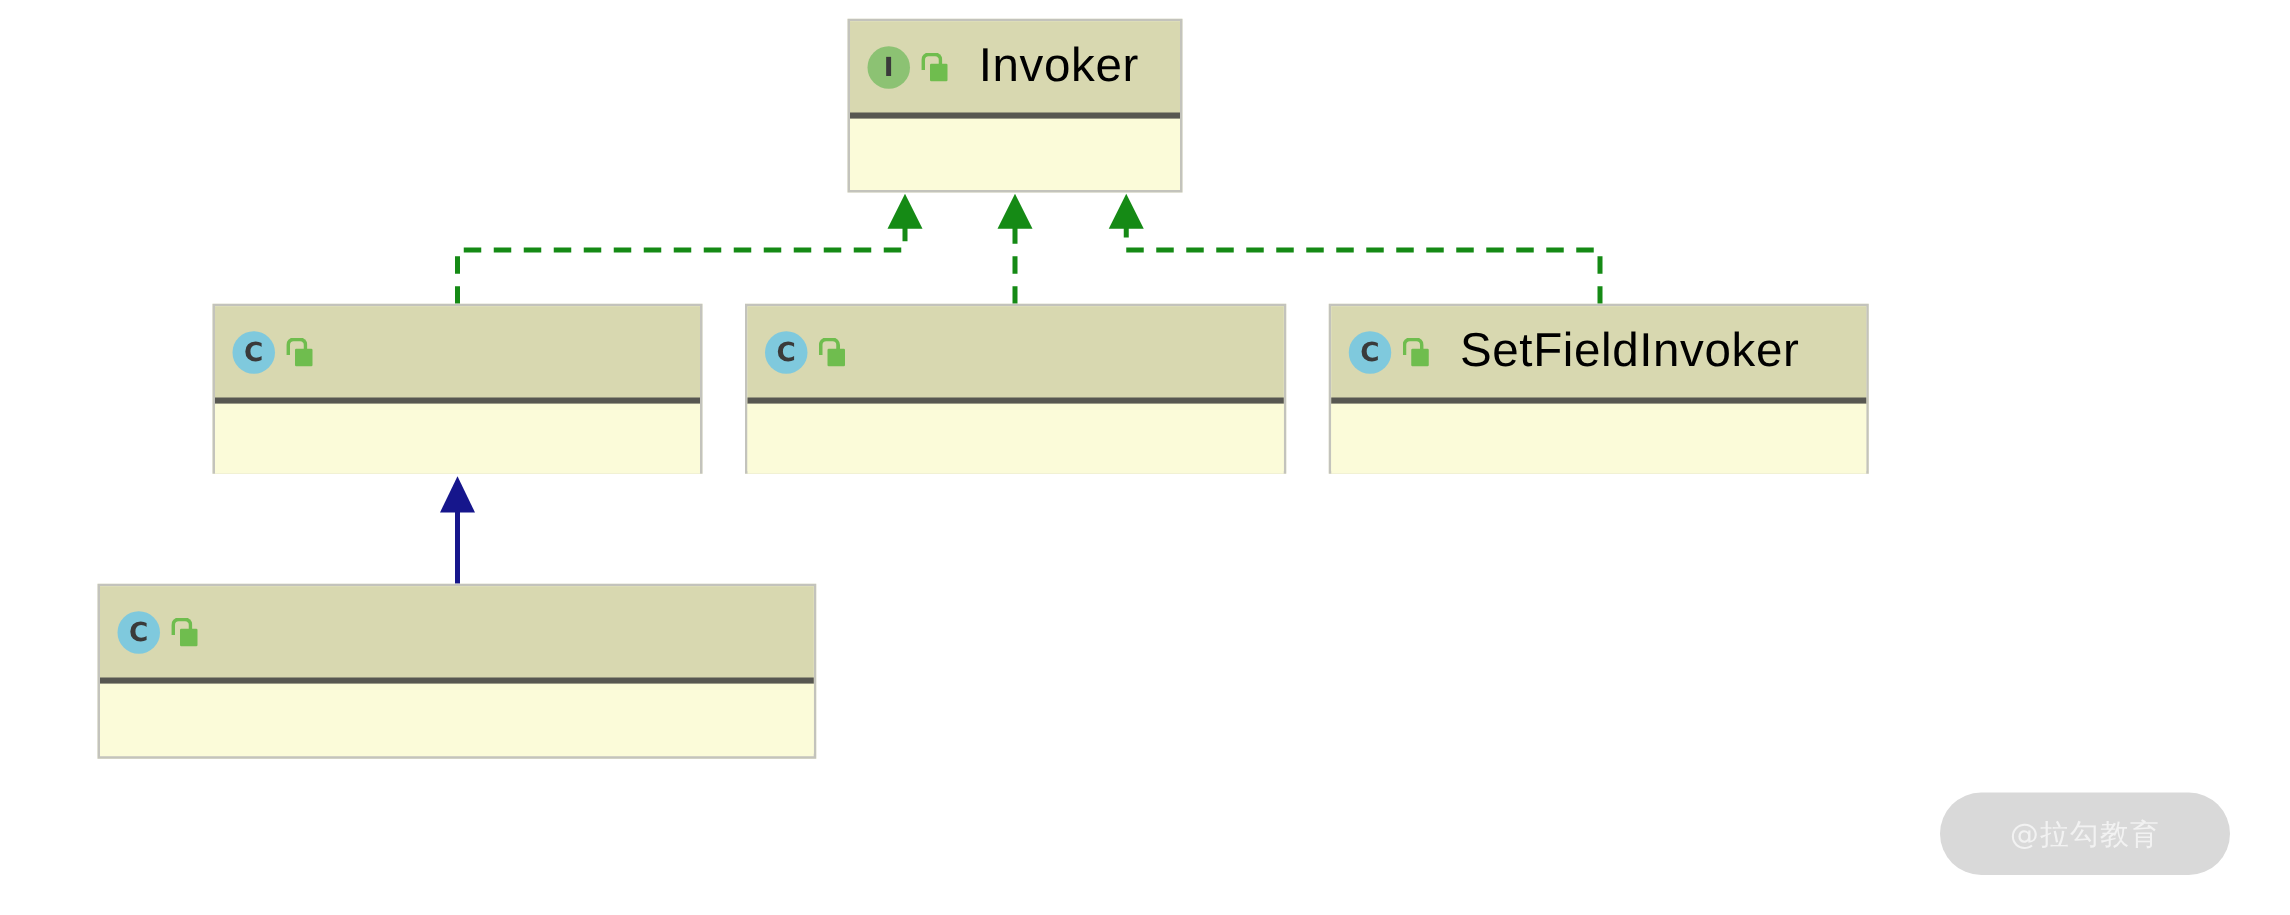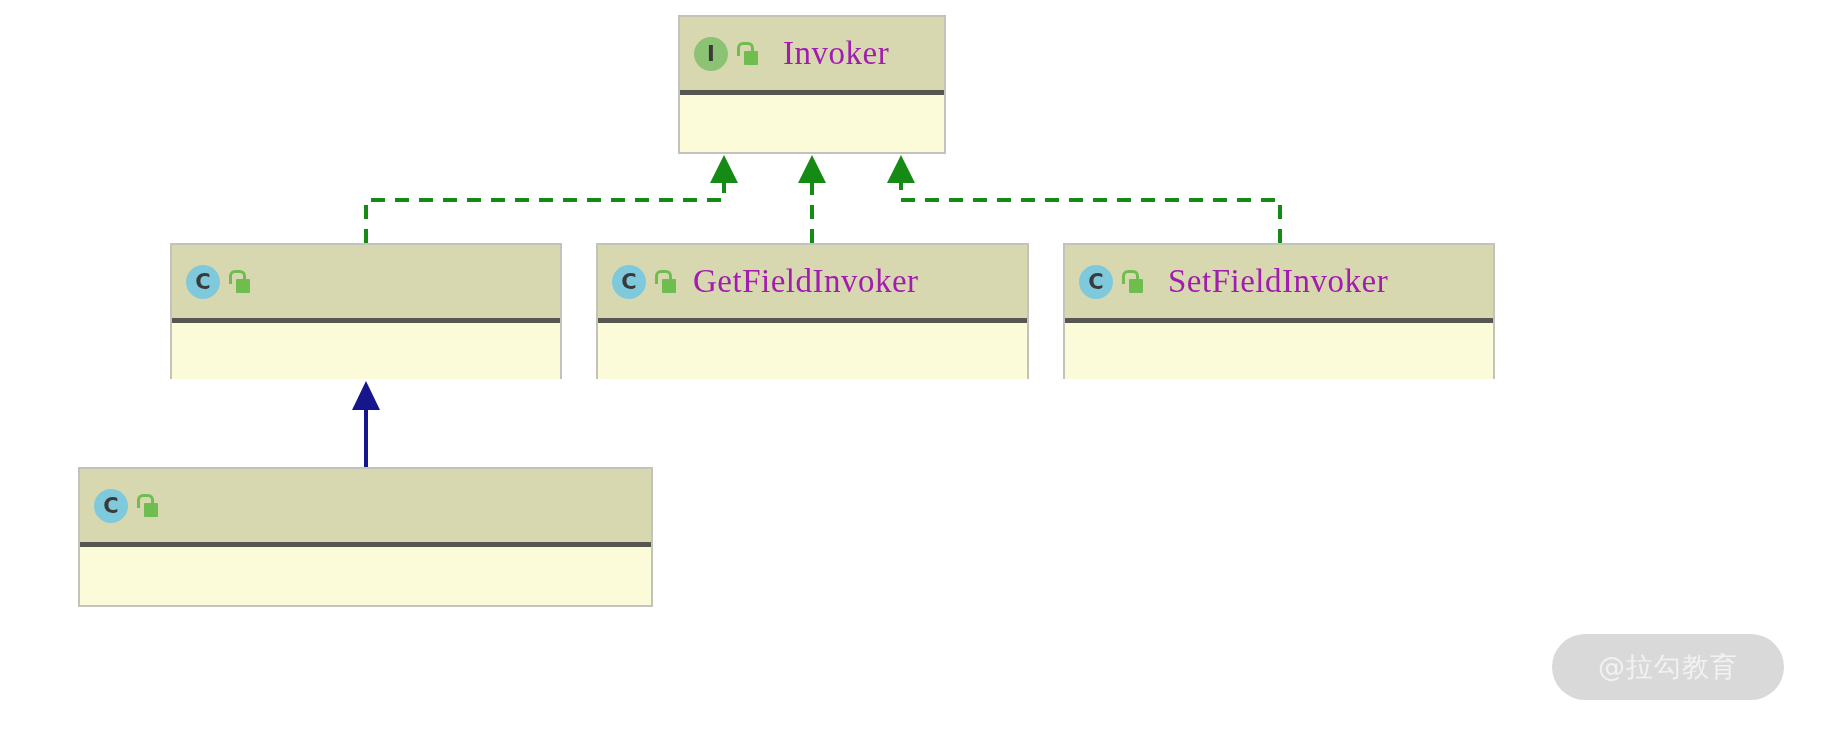--- a/index.html
+++ b/index.html
@@ -48,23 +48,23 @@
     display: flex;
     align-items: center;
     padding-left: 14px;
     overflow: hidden;
   }
   .uml-body {
     height: 56px;
     background: #fbfbd9;
   }
   .uml-title {
-    font-family: Liberation Serif, serif;
-    font-size: 33px;
-    color: #a21caf;
+    font-family: Liberation Sans, sans-serif;
+    font-size: 38px;
+    color: #000000;
     letter-spacing: 0.5px;
     white-space: nowrap;
   }
 
   
   .badge {
     width: 34px;
     height: 34px;
     border-radius: 50%;
     display: inline-flex;
@@ -119,21 +119,21 @@
     width: 232px;
     height: 66px;
     border-radius: 33px;
     background: #d9d9d9;
     display: flex;
     align-items: center;
     justify-content: center;
   }
   #watermark span {
     font-family: "DejaVu Sans", sans-serif;
-    font-size: 27px;
+    font-size: 23px;
     color: #f2f2f2;
     letter-spacing: 1px;
     white-space: nowrap;
   }
 </style>
 </head>
 <body>
 
 <div id="canvas">
 
@@ -186,21 +186,20 @@
   </div>
 
   <div class="uml-node" style="left:596px; top:243px; width:433px; height:136px;">
     <div class="uml-header">
       <span class="badge cls">C</span>
       <span class="lock">
         <span class="shackle"></span>
           <span class="bodybox"></span>
       </span>
       <span class="title-gap-sm"></span>
-      <span class="uml-title">GetFieldInvoker</span>
     </div>
     <div class="uml-body"></div>
   </div>
 
   <div class="uml-node" style="left:1063px; top:243px; width:432px; height:136px;">
     <div class="uml-header">
       <span class="badge cls">C</span>
       <span class="lock">
         <span class="shackle"></span>
           <span class="bodybox"></span>

